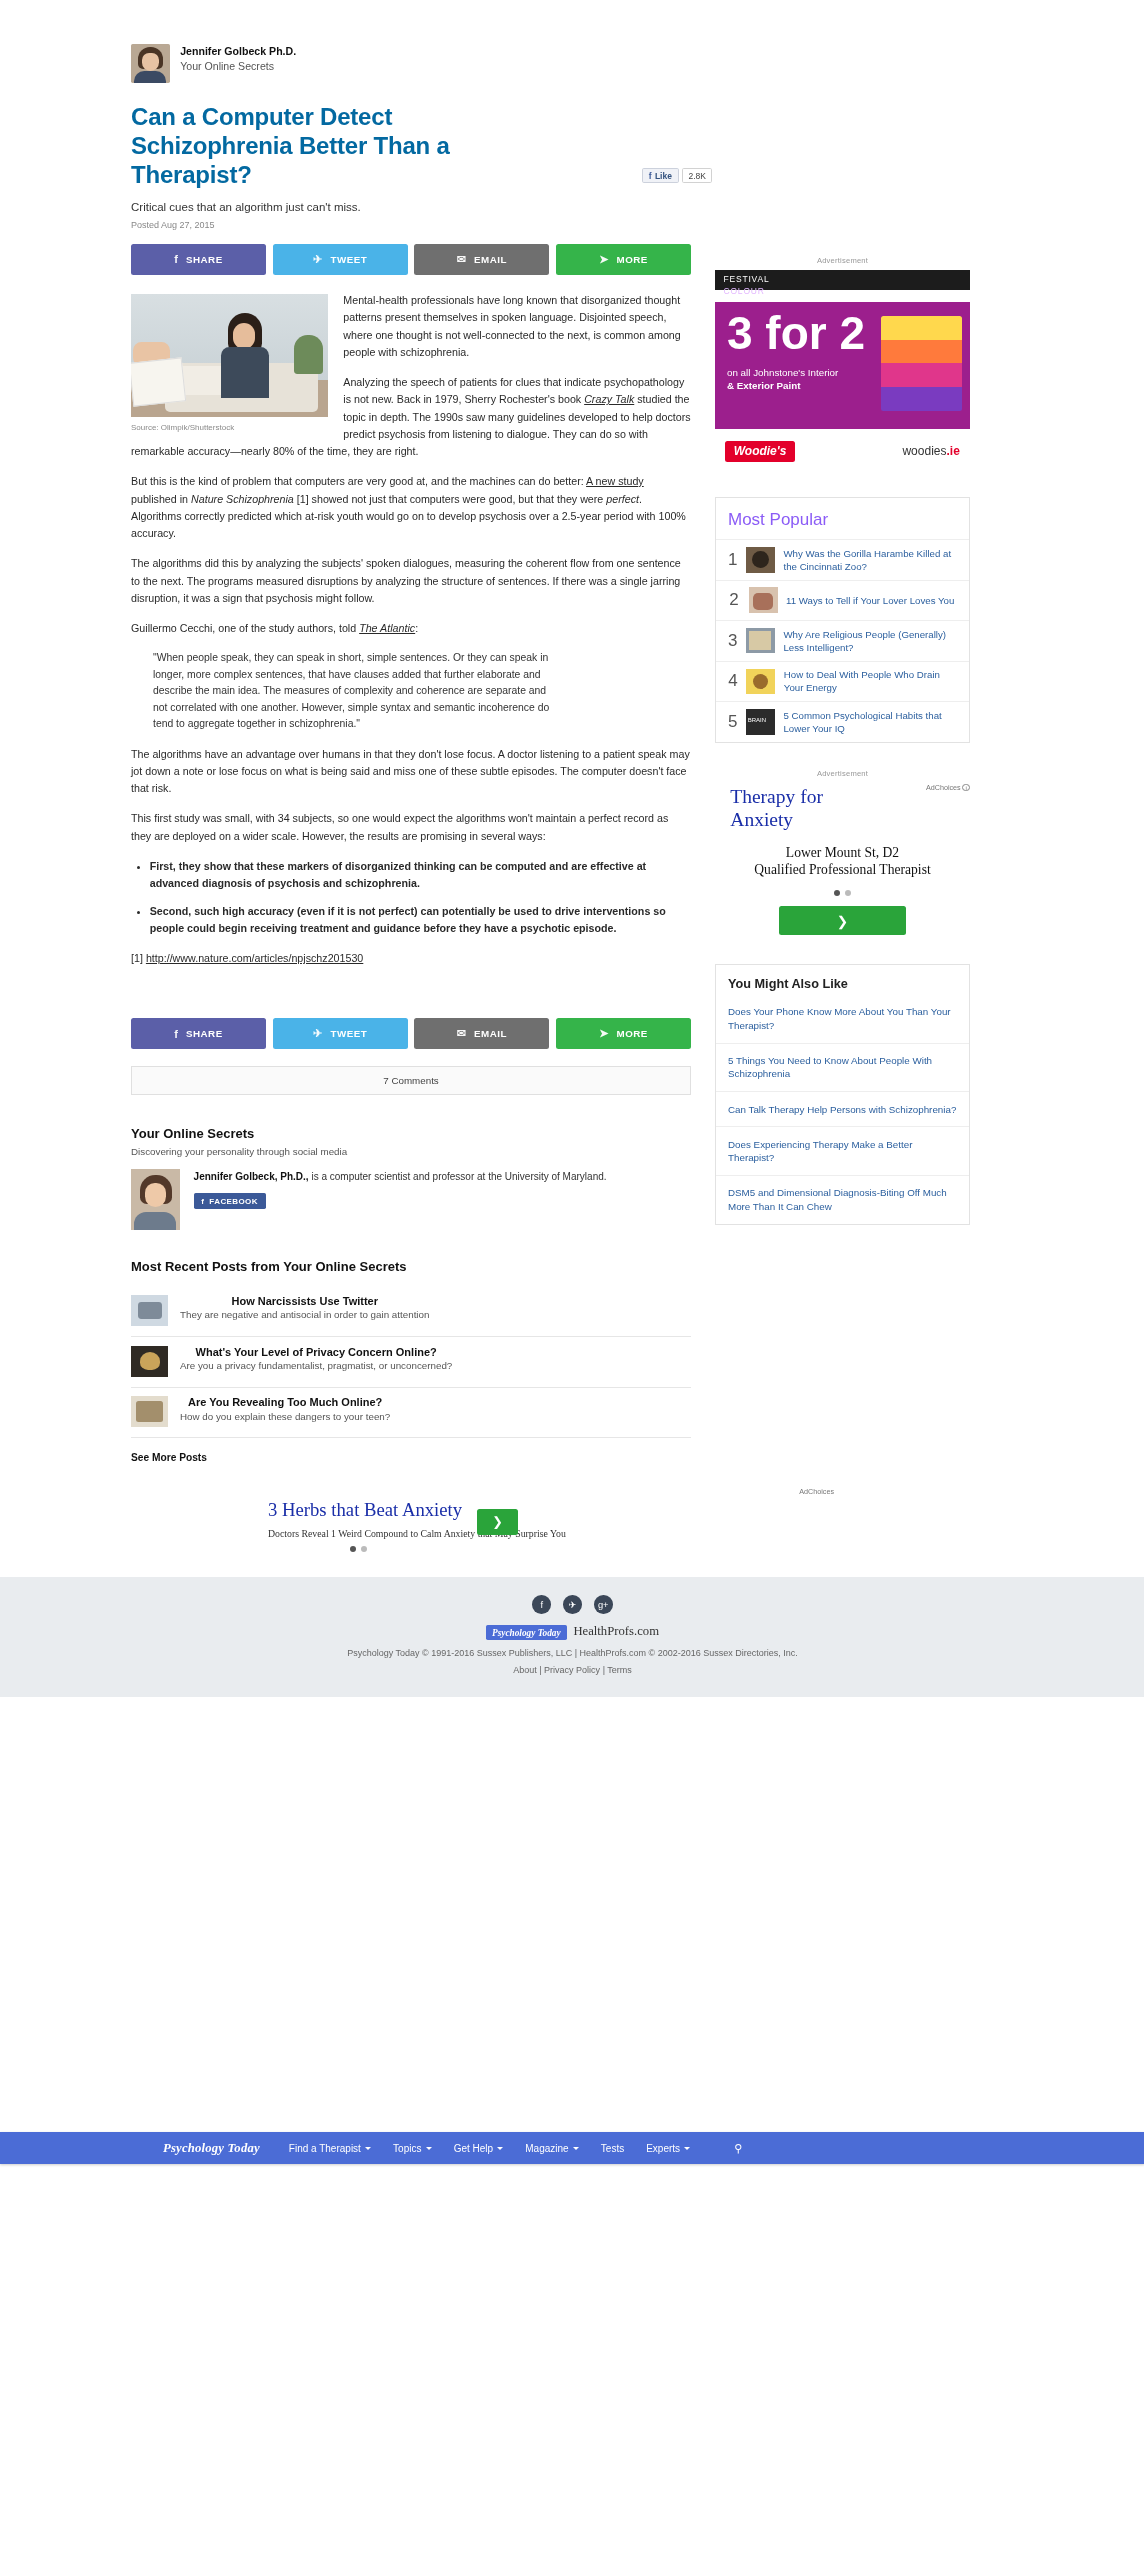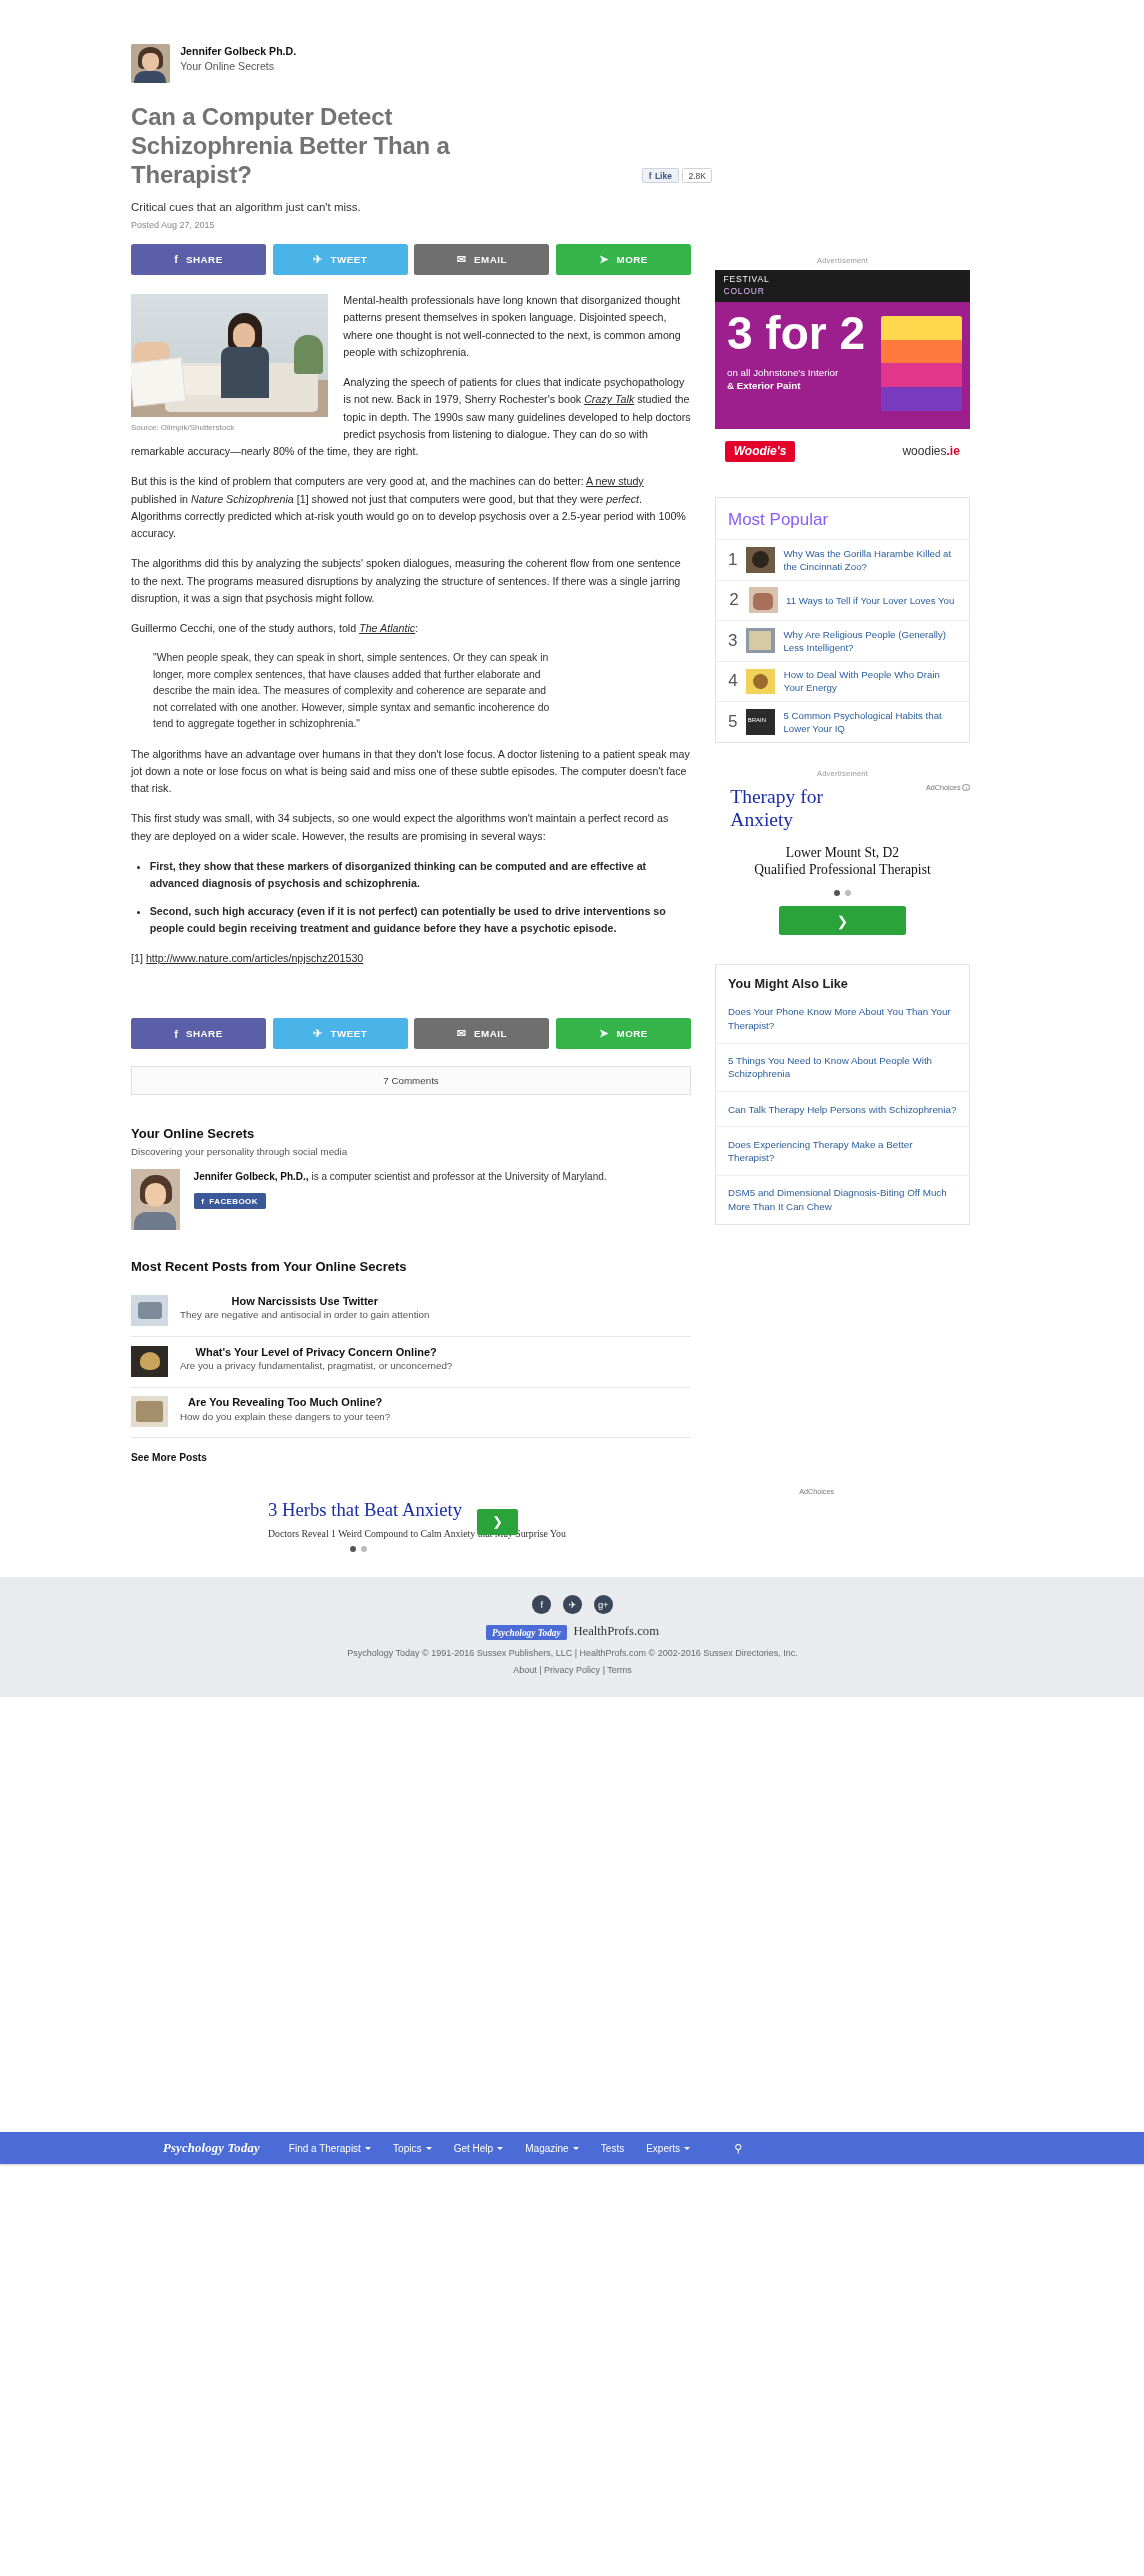--- a/index.html
+++ b/index.html
@@ -21,21 +21,21 @@
 
   
   .author-head { display:flex; align-items:flex-start; gap:10.2px; margin-bottom:18.7px; }
   .avatar { width:39px; height:39px; border-radius:1.7px; overflow:hidden; background:#b9a894; position:relative; flex:0 0 auto;}
   .avatar .hair{position:absolute;left:6.8px;top:2.5px;width:25.5px;height:22px;background:#4a3526;border-radius:12px 12px 5.1px 5.1px;}
   .avatar .face{position:absolute;left:11px;top:8.5px;width:17px;height:18.7px;background:#e7c3a4;border-radius:8.5px 8.5px 10.2px 10.2px;}
   .avatar .body{position:absolute;left:3.4px;bottom:0;width:32px;height:12px;background:#3b4a63;border-radius:10.2px 10.2px 0 0;}
   .author-name { font-size:10.6px; font-weight:bold; color:#111; line-height:1.45; }
   .author-blog { font-size:10.6px; color:#555; line-height:1.45; }
 
-  h1.title { font-size:24px; line-height:1.22; font-weight:bold; color:#737373; margin:0 0 12px 0; letter-spacing:-0.2px; max-width:365px;}
+  h1.title { font-size:24px; line-height:1.22; font-weight:bold; color:#0369a1; margin:0 0 12px 0; letter-spacing:-0.2px; max-width:365px;}
   .subtitle { font-size:11.5px; color:#333; margin:0 0 6.8px 0; }
   .posted { font-size:9px; color:#888; margin:0 0 13.6px 0; }
 
   
   .like-box { position:absolute; right:302px; top:168px; display:flex; align-items:center; gap:3.4px; }
   .fb-like { display:flex; align-items:center; gap:3.4px; background:#f0f2f7; border:0.8px solid #ccd1dc; border-radius:1.7px; padding:1.7px 6px; font-size:8.5px; color:#33527e; font-weight:bold;}
   .fb-like .f { font-weight:bold; font-size:8.5px; color:#3b5998;}
   .like-count { font-size:8.5px; color:#444; border:0.8px solid #d2d2d2; border-radius:1.7px; padding:1.7px 5.1px; background:#fff;}
 
   
@@ -98,21 +98,21 @@
   .post-thumb.t2:after{content:"";position:absolute;left:5.1px;top:5.1px;width:27px;height:20.4px;background:#a38f6c;border-radius:2.5px;}
   .post-thumb.t3{background:#2f2a24;}
   .post-thumb.t3:after{content:"";position:absolute;left:8.5px;top:6px;width:20.4px;height:18.7px;background:#caa45a;border-radius:50% 50% 40% 40%;}
   .post-title { font-size:11px; font-weight:bold; color:#111; margin-bottom:2.5px;text-align:center; }
   .post-sub { font-size:9.8px; color:#555; }
   .see-more { margin-top:13.6px; font-size:10.2px; font-weight:bold; color:#111; cursor:pointer;}
 
   
   .ad-label { font-size:7.6px; color:#999; text-align:center; margin-bottom:5.1px; letter-spacing:0.2px;}
   .ad-box { width:255px; height:212px; position:relative; overflow:hidden; background:#fff; border:0; }
-  .ad-top { position:absolute; left:0; top:0; width:255px; height:32px; background:#1c1c1c; color:#fff; }
+  .ad-top { position:absolute; left:0; top:0; width:255px; height:20px; background:#1c1c1c; color:#fff; }
   .ad-top .fest { position:absolute; left:8.5px; top:4.2px; font-size:8.5px; letter-spacing:0.8px; color:#fff;}
   .ad-top .col { position:absolute; left:8.5px; top:16px; font-size:8.5px; letter-spacing:0.8px; color:#e3b8ff;}
   .ad-mid { position:absolute; left:0; top:32px; width:255px; height:127px; background:#9c1f8d; }
   .ad-mid .big { position:absolute; left:12px; top:10.2px; font-size:46px; font-weight:bold; color:#fff; line-height:0.95; }
   .ad-mid .sub1 { position:absolute; left:12px; top:65px; font-size:9.8px; color:#fff; }
   .ad-mid .sub2 { position:absolute; left:12px; top:78px; font-size:9.8px; font-weight:bold; color:#fff; }
   .ad-mid .swatch { position:absolute; right:8.5px; top:13.6px; width:81px; height:95px; background:linear-gradient(180deg,#ffd84d 0 25%,#ff7a3c 25% 50%,#e0368b 50% 75%,#7a3bc0 75% 100%); border-radius:2.5px;}
   .ad-bot { position:absolute; left:0; bottom:0; width:255px; height:53px; background:#fff; }
   .ad-bot .logo { position:absolute; left:10.2px; top:12px; background:#e3002b; color:#fff; font-weight:bold; font-size:12px; padding:3.4px 8.5px; border-radius:2.5px; font-style:italic;}
   .ad-bot .site { position:absolute; right:10.2px; top:15.3px; font-size:12px; color:#333; }

